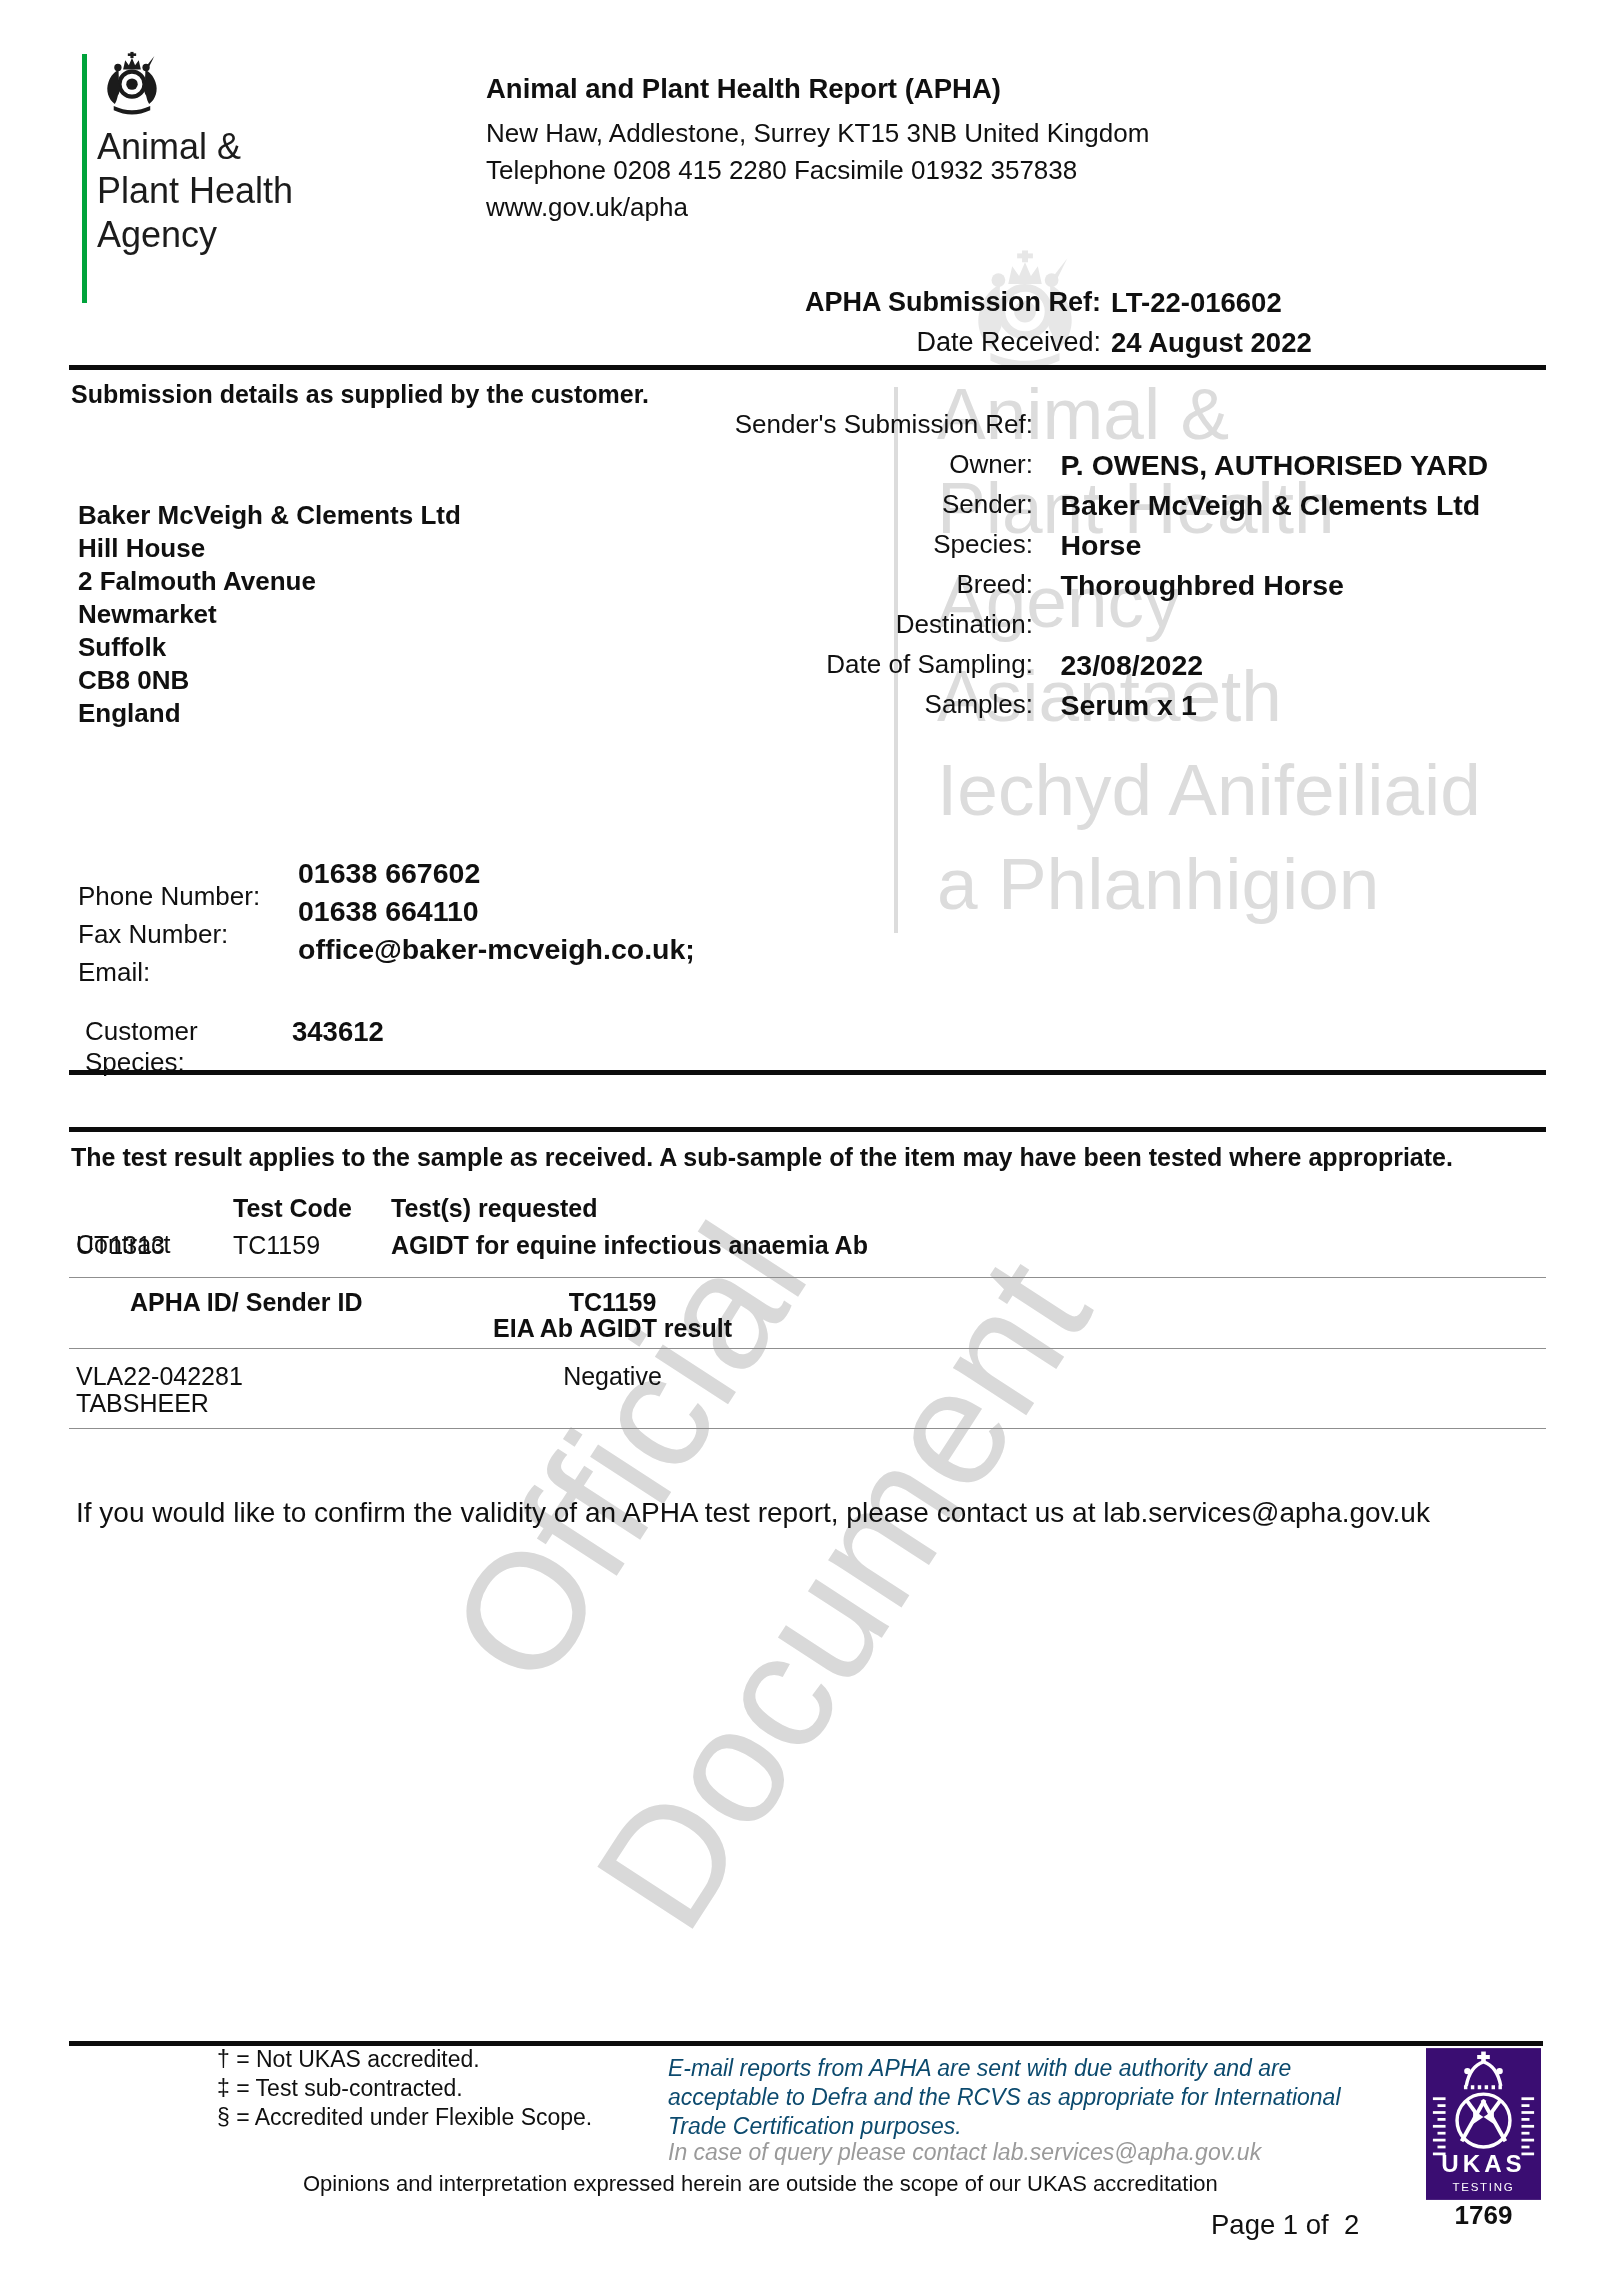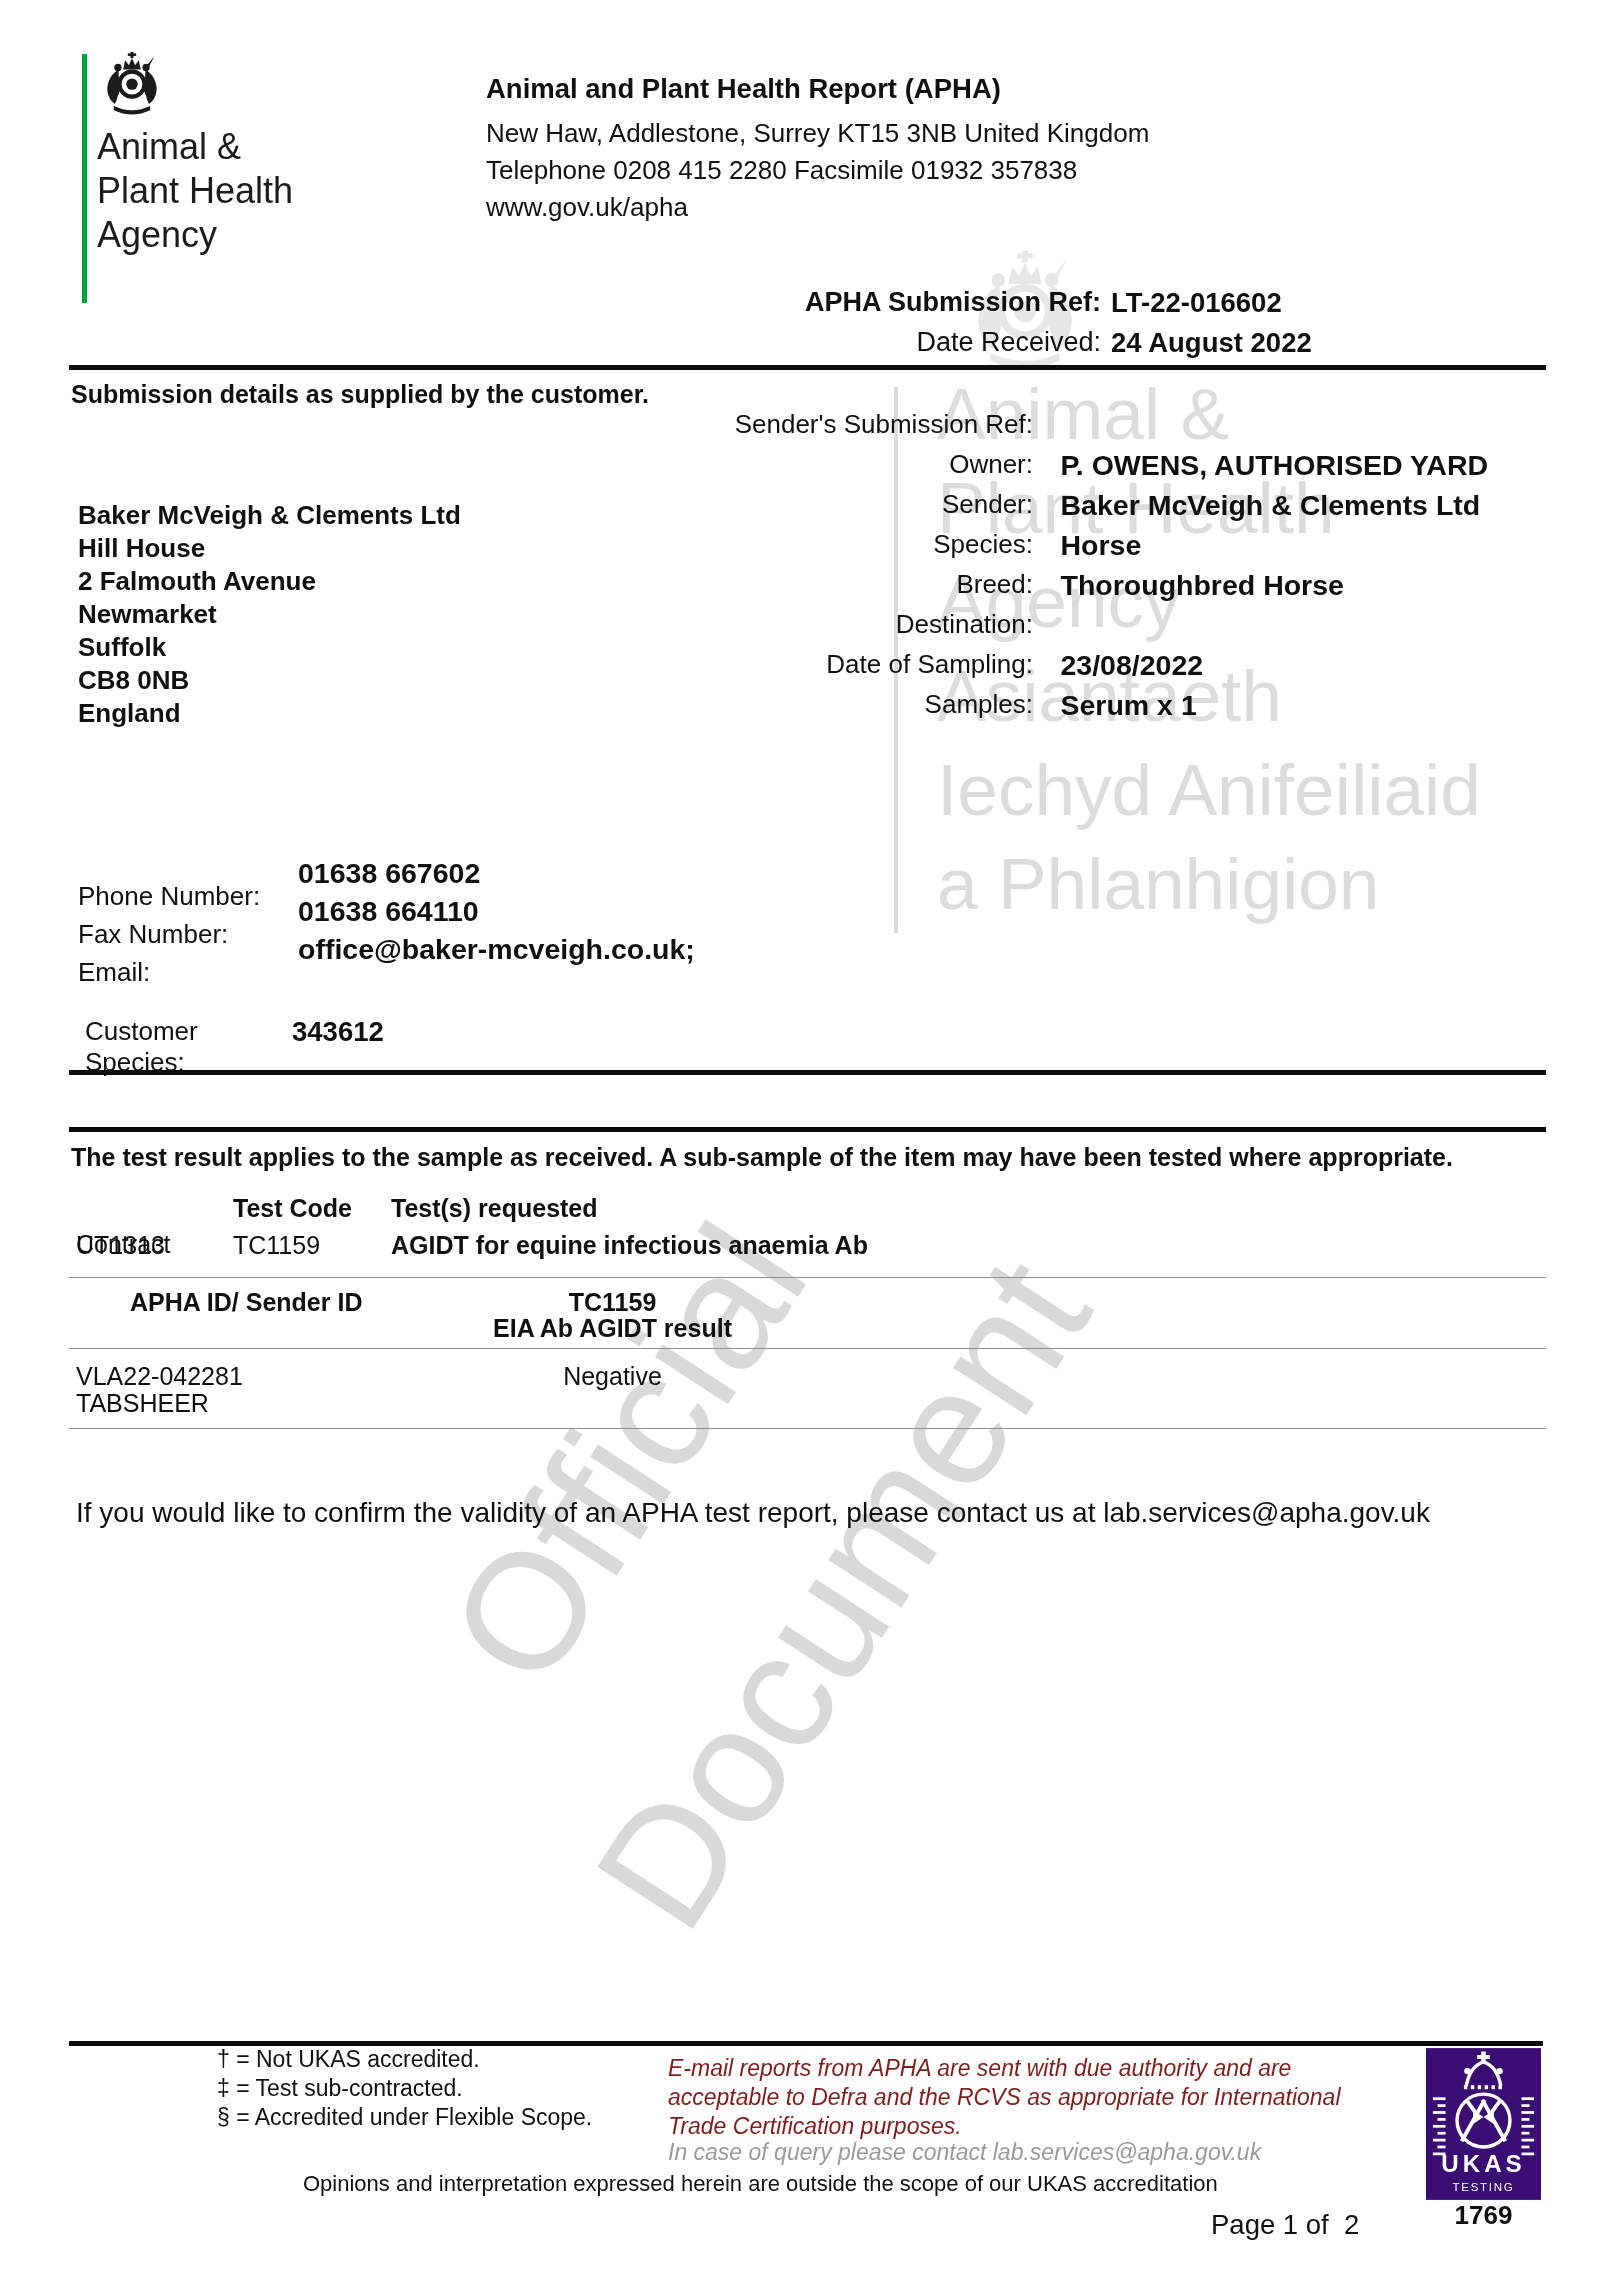--- a/index.html
+++ b/index.html
@@ -70,21 +70,21 @@
   .line-e{left:69px;top:1348px;width:1477px;height:1.4px;}
   .td-vla{left:76px;top:1362px;}
   .td-neg{left:429px;top:1362px;width:367px;text-align:center;}
   .td-tab{left:76px;top:1389px;}
   .line-f{left:69px;top:1428px;width:1477px;height:1.4px;}
   .validity{left:76px;top:1497px;font-size:28px;}
 
   
   .line-g{left:69px;top:2041px;width:1474px;height:5px;}
   .legend{left:217px;top:2045px;font-size:23px;line-height:29px;}
-  .notes{left:668px;top:2054px;font-size:23px;line-height:29px;font-style:italic;color:#7f1d1d;}
+  .notes{left:668px;top:2054px;font-size:23px;line-height:29px;font-style:italic;color:#0c4a6e;}
   .query{left:668px;top:2139px;font-size:23px;font-style:italic;color:#9a9a9a;}
   .opinions{left:303px;top:2171px;font-size:22px;}
   .pageno{left:1211px;top:2209px;font-size:27.5px;white-space:pre;}
   .ukas{left:1426px;top:2048px;width:115px;height:152px;}
   .ukas-num{left:1426px;top:2200px;width:115px;text-align:center;font-size:26px;font-weight:bold;}
 </style>
 </head>
 <body>
 
 <svg width="0" height="0" style="position:absolute">

